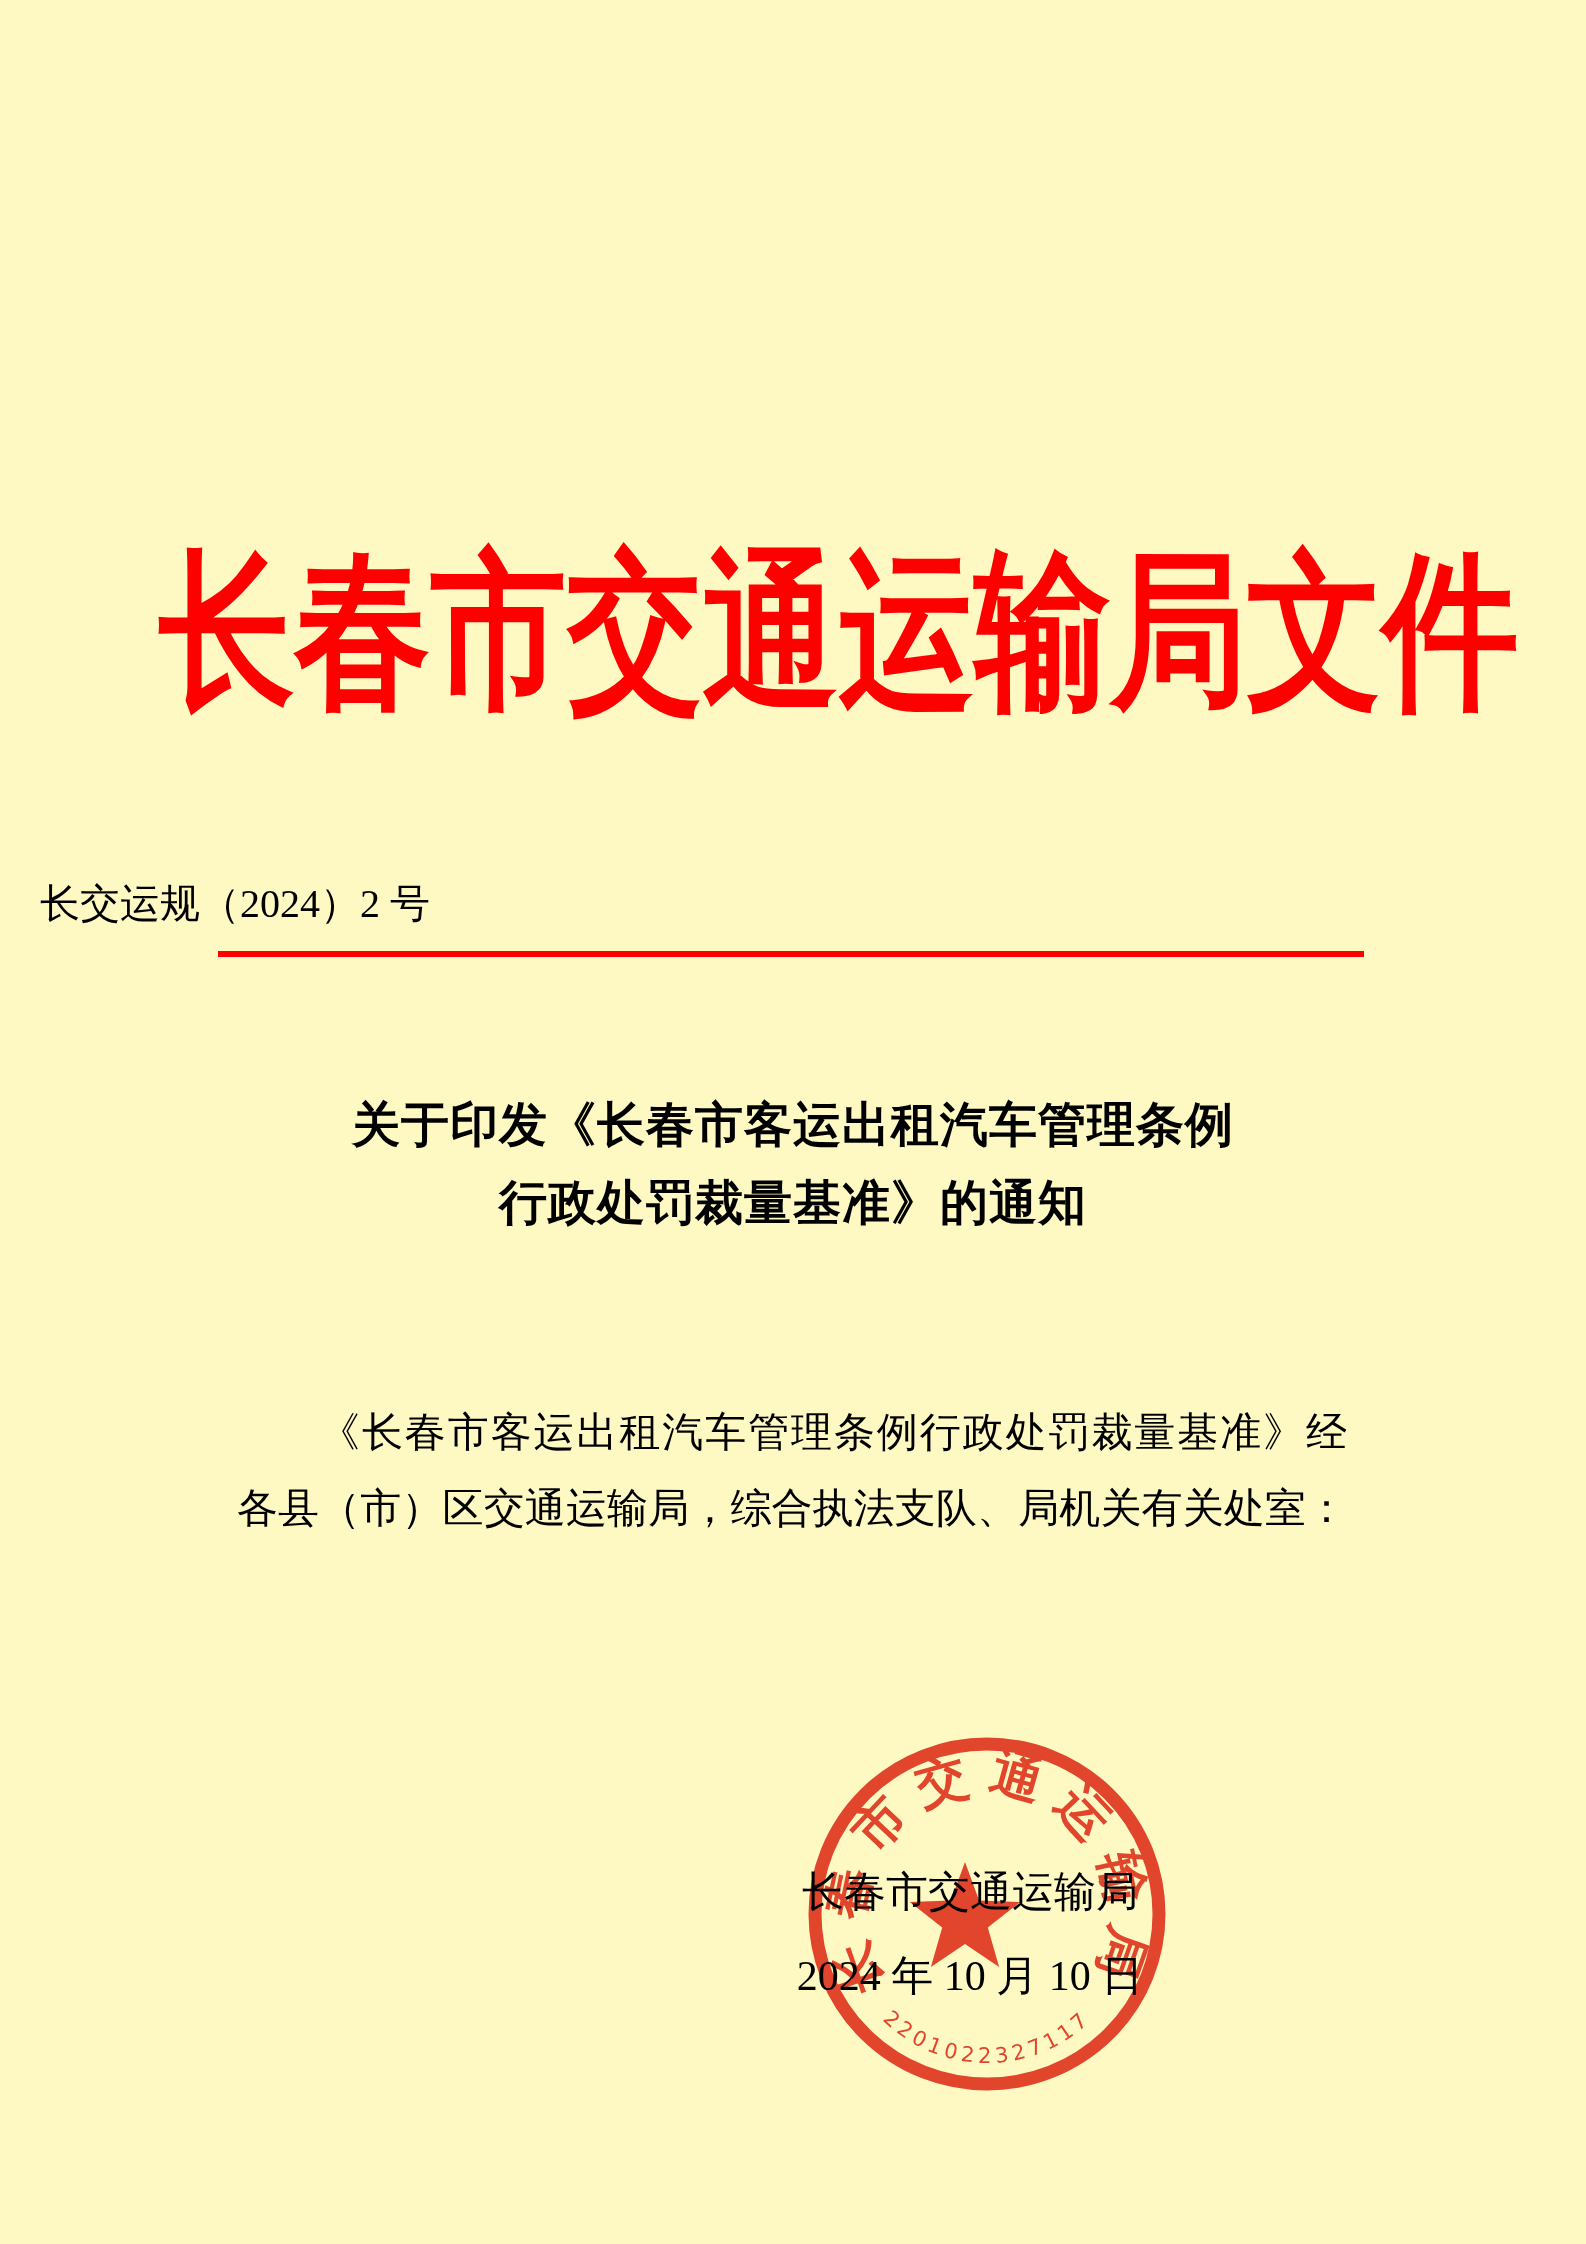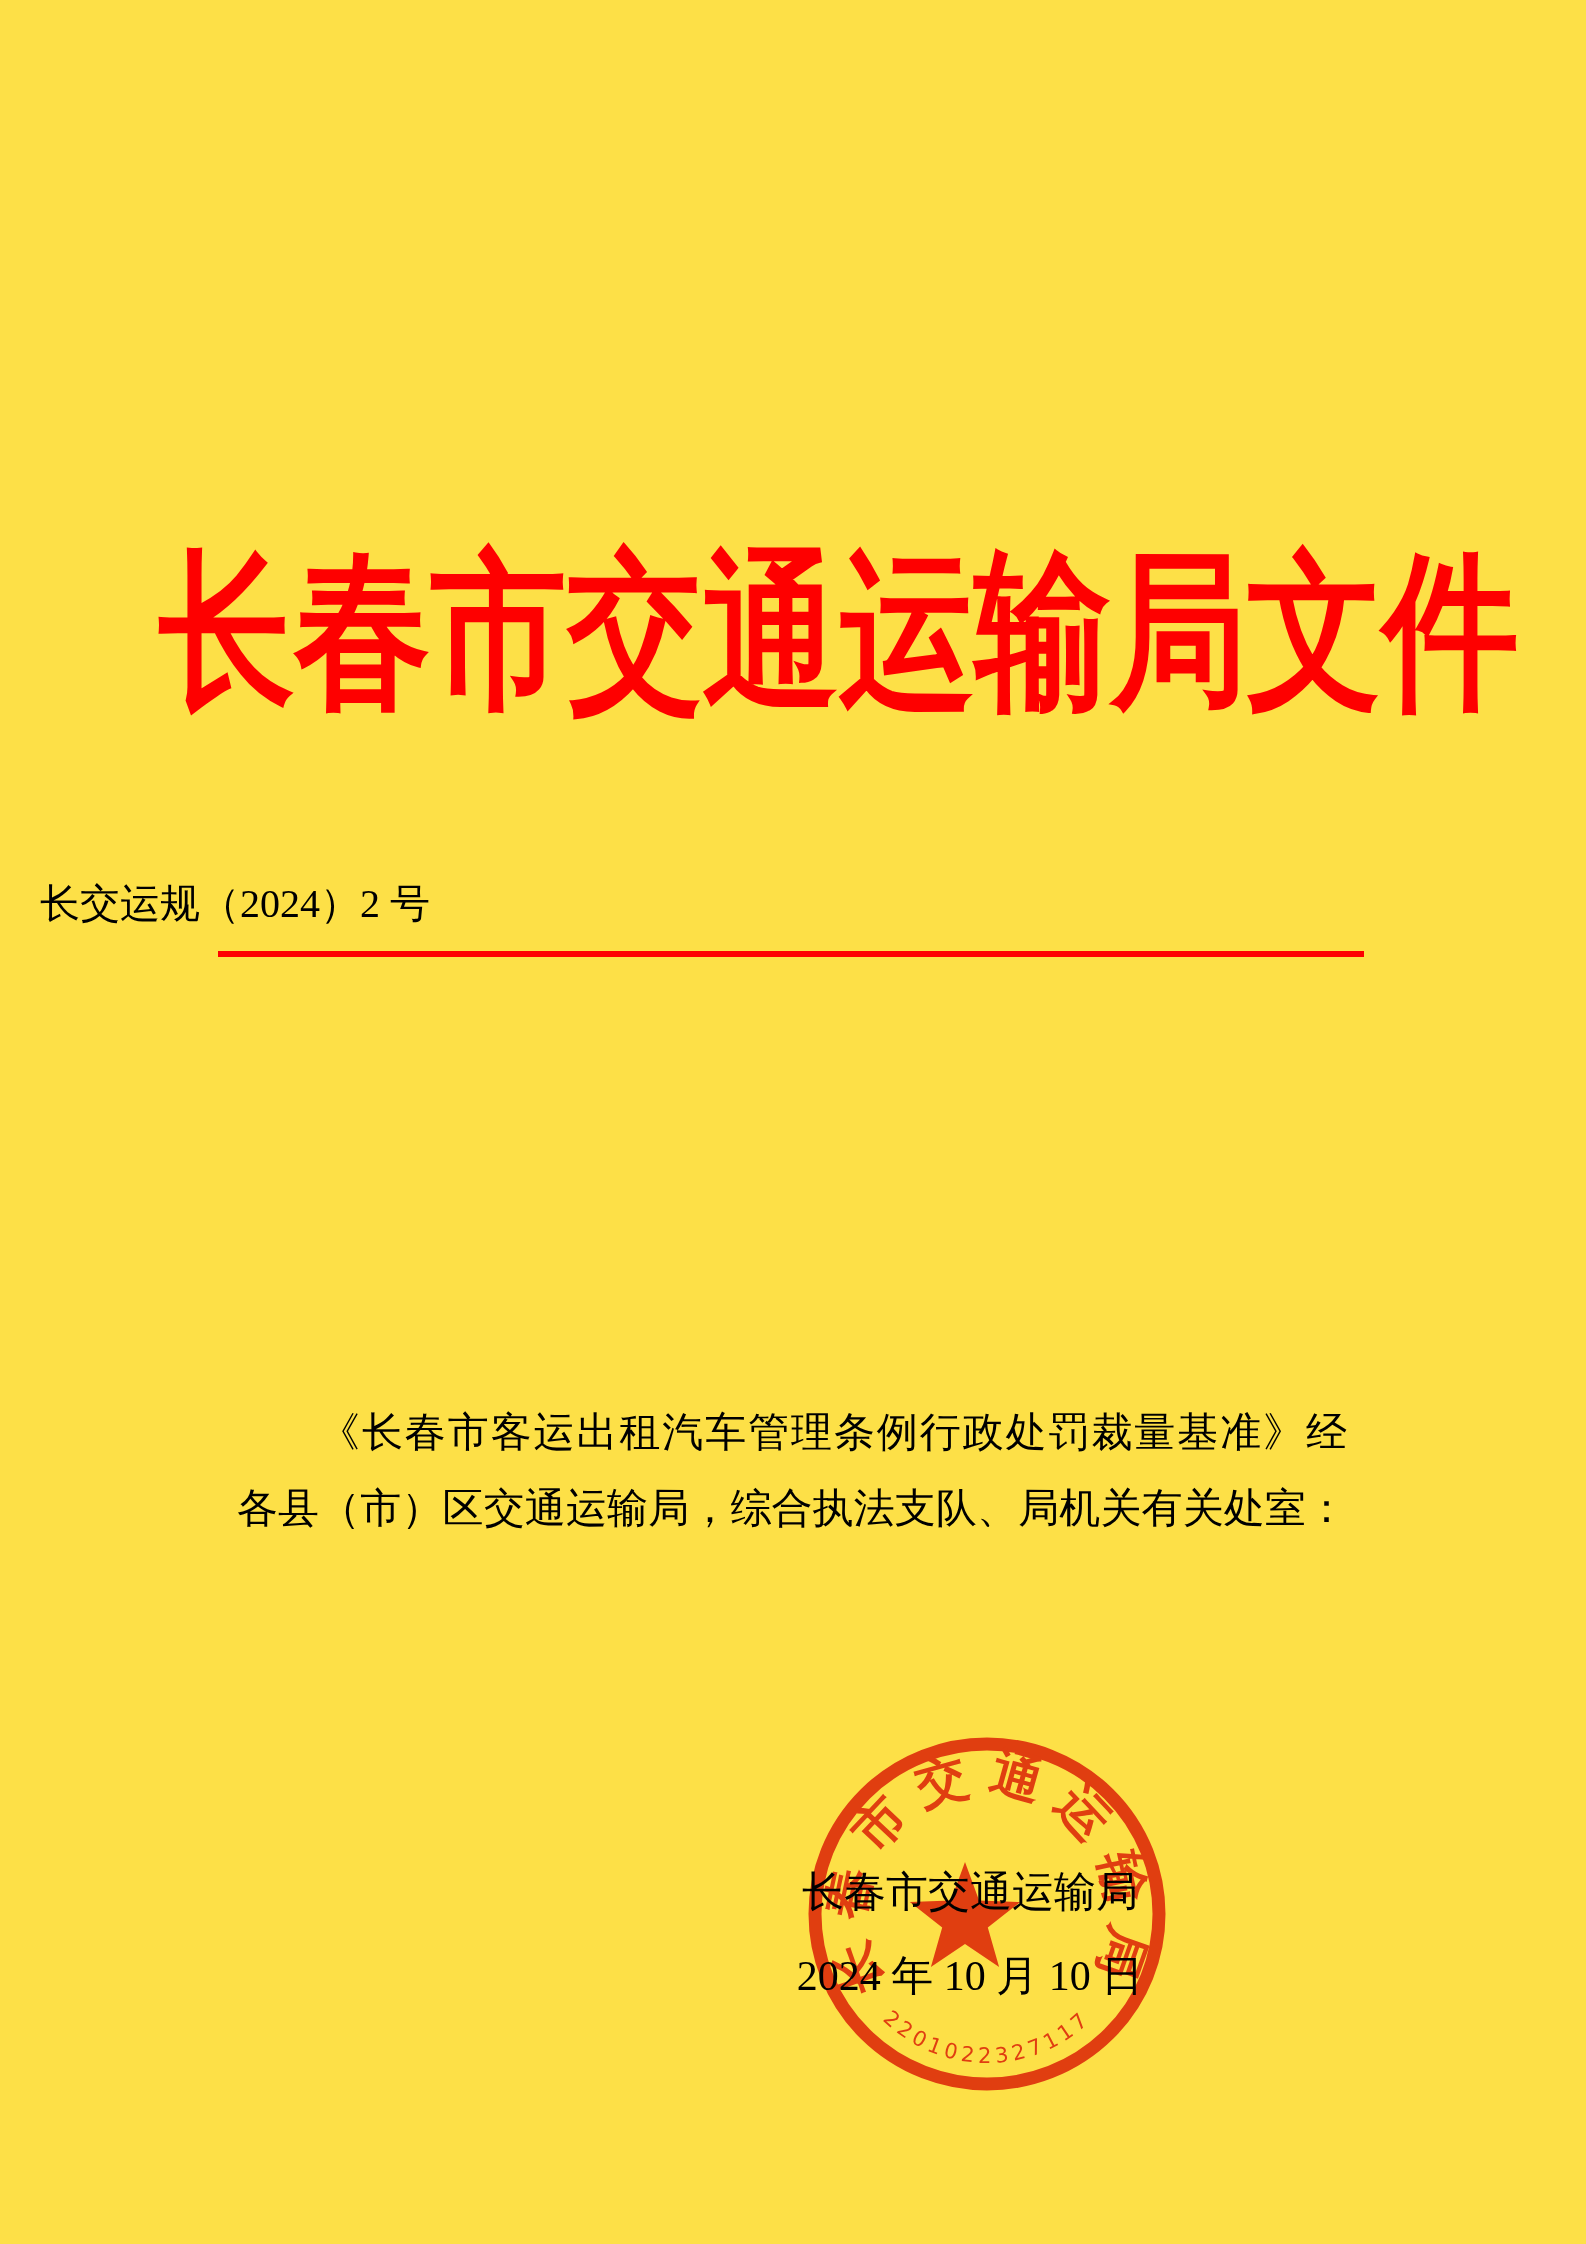--- a/index.html
+++ b/index.html
@@ -5,21 +5,21 @@
   :root{
     --red:#fe0000;
     --seal-red:#e0382a;
     --ink:#000000;
   }
   html,body{margin:0;padding:0;background:#ffffff;}
   .page{
     position:relative;
     width:1586px;
     height:2244px;
-    background:#fde047;
+    background:#fef9c3;
     overflow:hidden;
     font-family:"Liberation Serif","DejaVu Serif",serif;
     color:var(--ink);
   }
   .masthead{
     position:absolute;
     top:548px;left:0;width:100%;
     text-align:center;
     font-size:170px;
     line-height:170px;
@@ -109,20 +109,24 @@
 <body>
 
 <div class="page">
 
   <div class="masthead">长春市交通运输局文件</div>
 
   <div class="doc-number">长交运规（2024）2 号</div>
 
   <div class="red-rule"></div>
 
+  <div class="notice-title">
+    <div>关于印发《长春市客运出租汽车管理条例</div>
+    <div>行政处罚裁量基准》的通知</div>
+  </div>
 
   <div class="body-block">
     <div class="body-line indent">《长春市客运出租汽车管理条例行政处罚裁量基准》经</div>
     <div class="body-line">各县（市）区交通运输局，综合执法支队、局机关有关处室：</div>
   </div>
 
   <div class="signature">
     <div>长春市交通运输局</div>
     <div>2024 年 10 月 10 日</div>
   </div>

